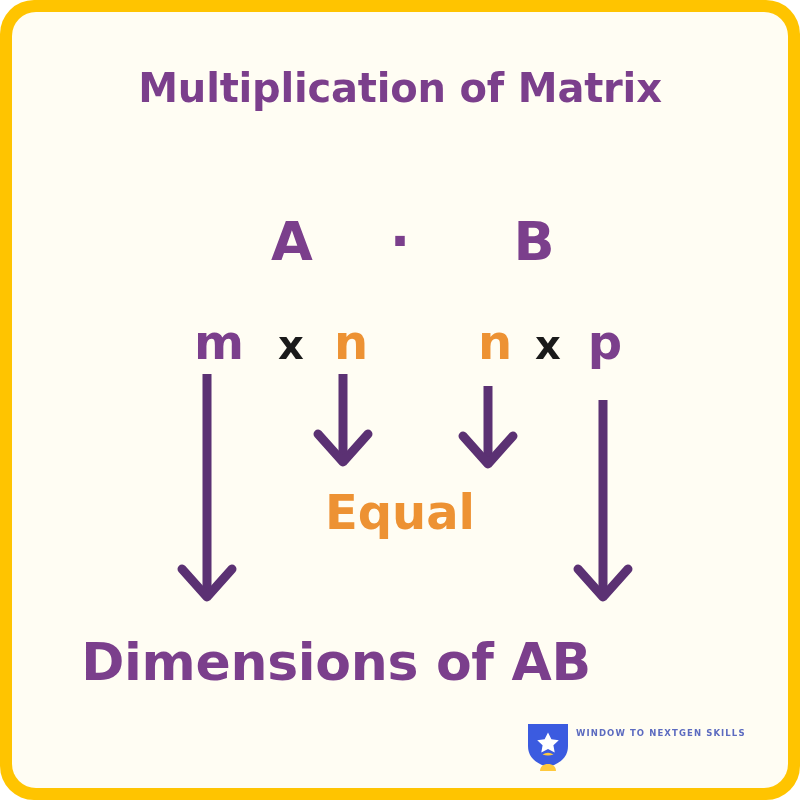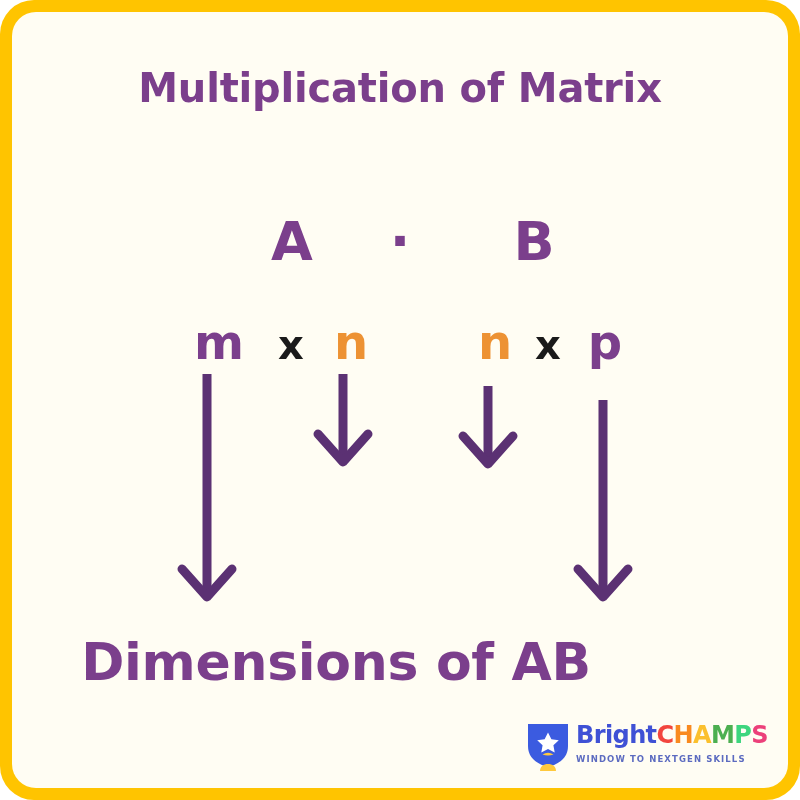--- a/index.html
+++ b/index.html
@@ -207,32 +207,30 @@
           <polyline points="451,424 476,452 501,424"></polyline>
         </g>
 
         <g>
           <line x1="591" y1="388" x2="591" y2="578" stroke-linecap="butt"></line>
           <polyline points="566,557 591,585 616,557"></polyline>
         </g>
       </g>
     </svg>
 
+    <div class="abs" id="equal">Equal</div>
 
     <div class="abs" id="result">Dimensions of AB</div>
 
     <div class="abs" id="logo">
       <svg id="logo-shield" viewBox="0 0 48 52">
         <path d="M4 4 H44 V26 C44 38 35 44 24 47 C13 44 4 38 4 26 Z" fill="#3B5BE0"></path>
         <path d="M24 12.5 L27.4 19.2 L34.8 20.2 L29.4 25.3 L30.7 32.6 L24 29.1 L17.3 32.6 L18.6 25.3 L13.2 20.2 L20.6 19.2 Z" fill="#FFFFFF"></path>
         <path d="M18.5 34.5 Q24 31.2 29.5 34.5 Q24 36.4 18.5 34.5 Z" fill="#FFC93C"></path>
         <path d="M16 51 C16 46.5 19.5 44 24 44 C28.5 44 32 46.5 32 51 Z" fill="#FFC93C"></path>
       </svg>
       <div id="logo-text">
-        <div id="wordmark">
-          <span style="color: rgb(63, 81, 213);">Bright</span><span id="champs"><span style="color: rgb(242, 69, 61);">C</span><span style="color: rgb(249, 138, 31);">H</span><span style="color: rgb(251, 192, 45);">A</span><span style="color: rgb(76, 175, 80);">M</span><span style="color: rgb(61, 214, 126);">P</span><span style="color: rgb(236, 64, 122);">S</span></span>
-        </div>
         <div id="tagline">WINDOW TO NEXTGEN SKILLS</div>
       </div>
     </div>
 
   </div>
 </div>
 
 </body></html>

